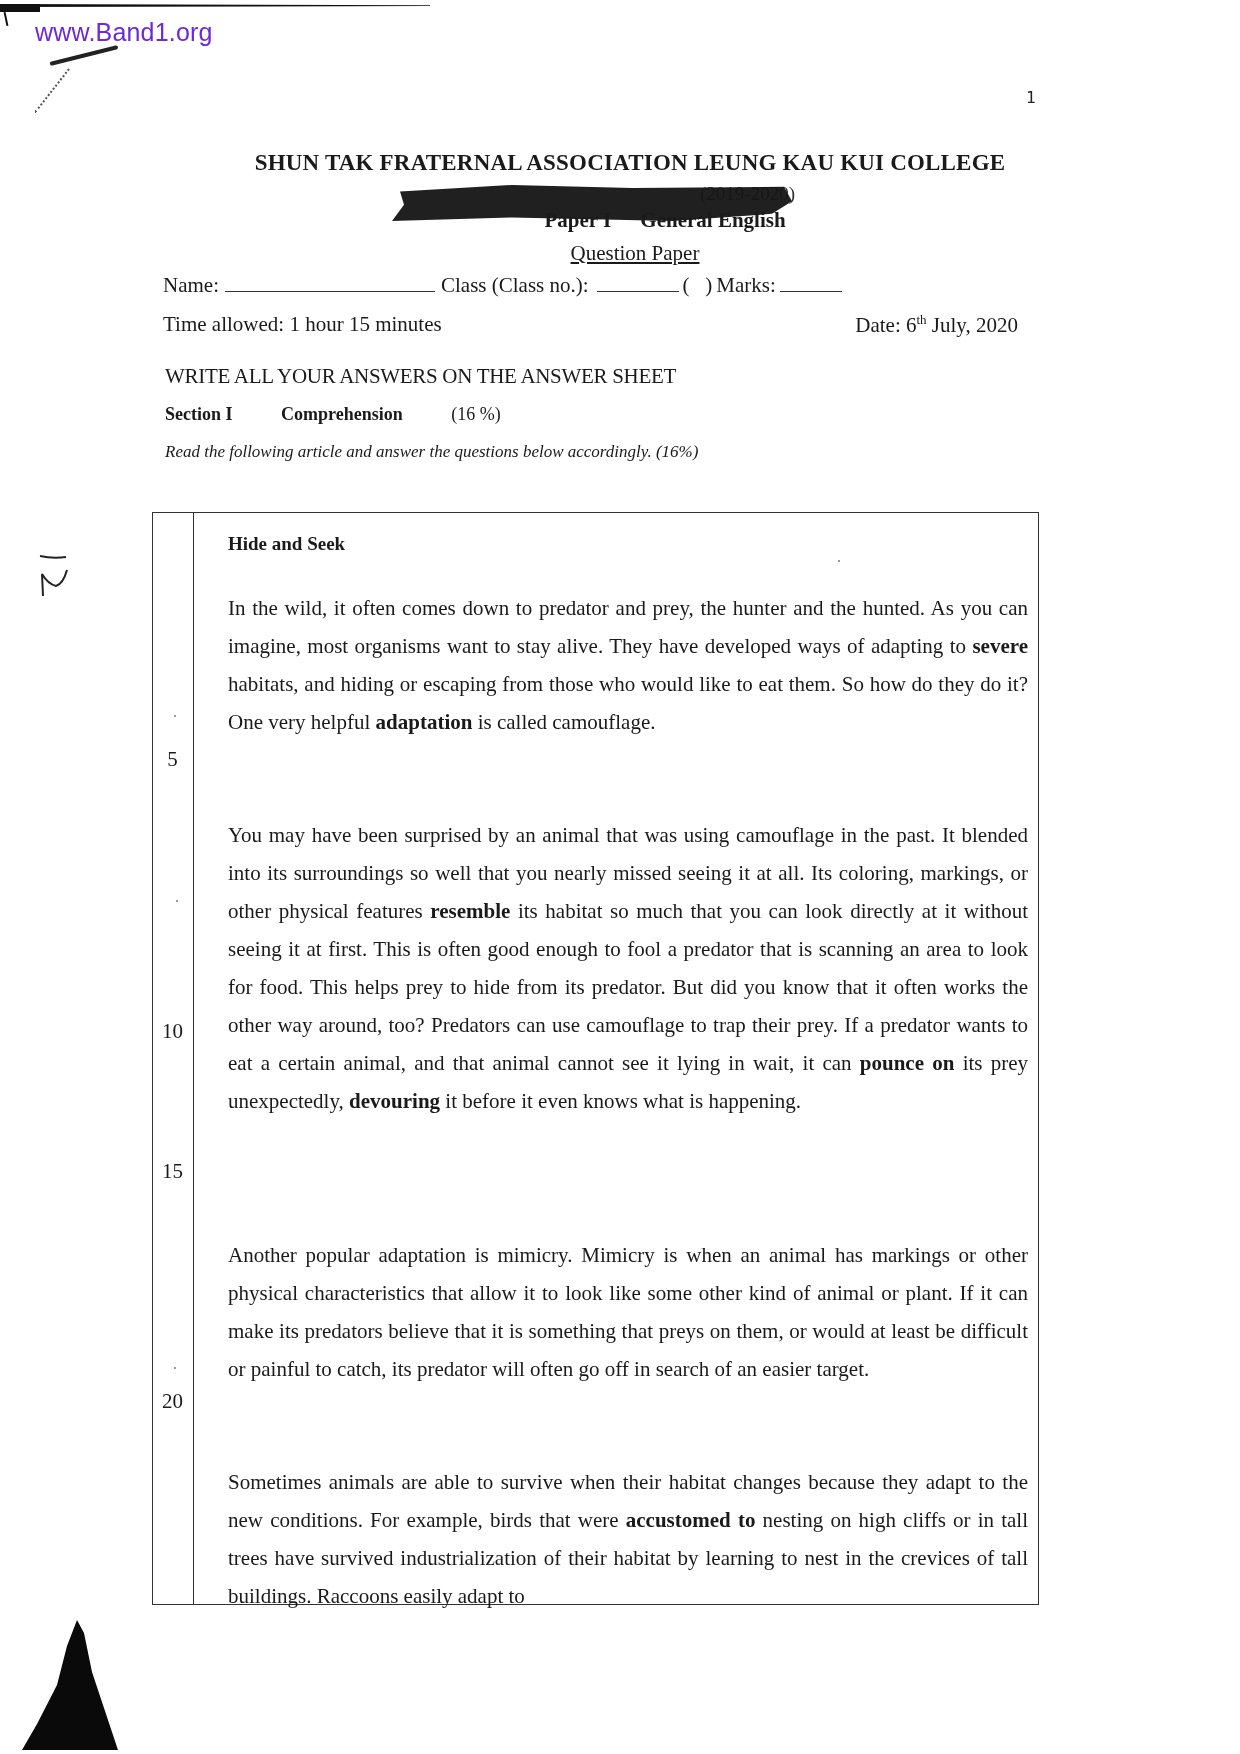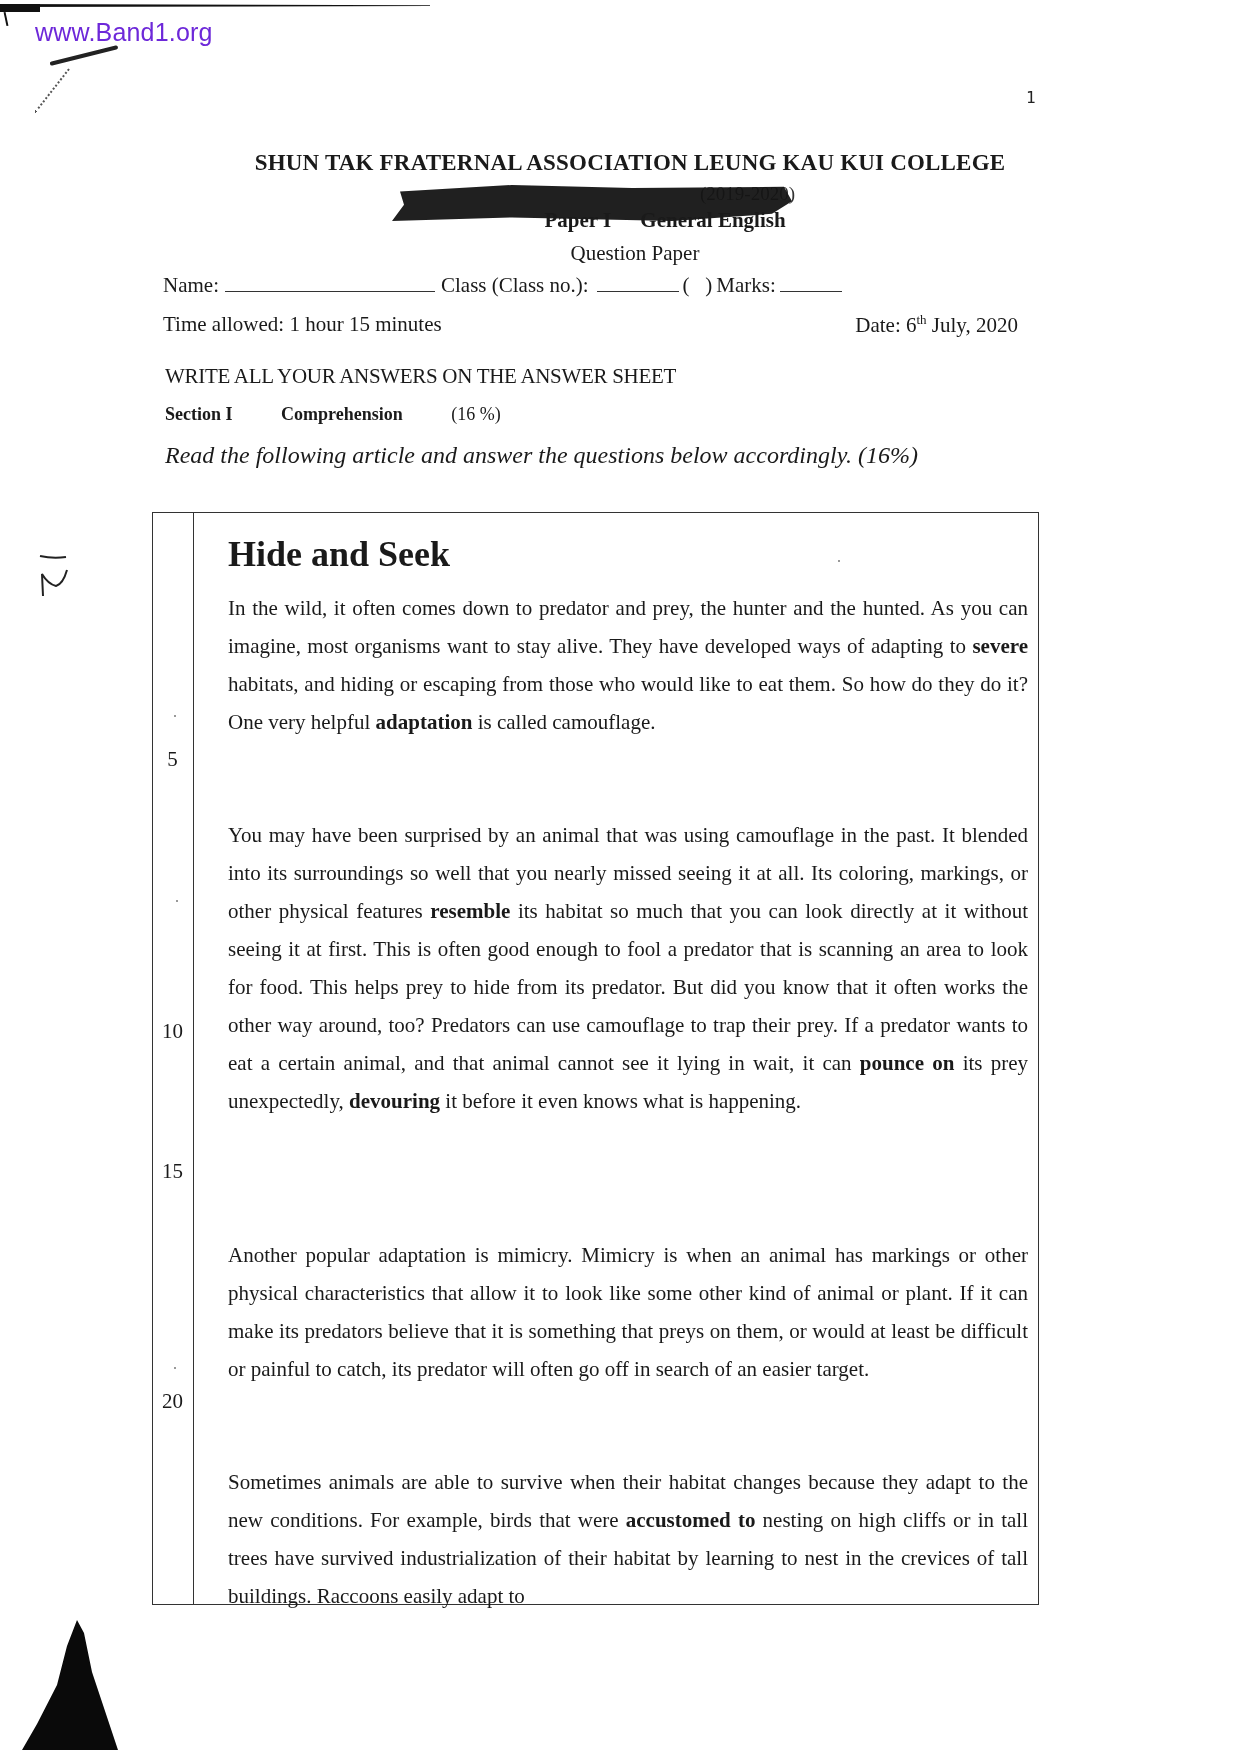--- a/index.html
+++ b/index.html
@@ -17,36 +17,36 @@
     .pen-stroke { left: 50px; top: 62px; width: 70px; height: 4px; background: #222; border-radius: 3px; transform: rotate(-14deg); transform-origin: left; }
     .pen-dotted { left: 14px; top: 68px; width: 55px; height: 0; border-top: 2px dotted #555; transform: rotate(-52deg); transform-origin: right; }
     .page-num { left: 1026px; top: 88px; font-family: "DejaVu Sans Mono", monospace; font-size: 16px; color: #222; }
 
     .school { left: 0; width: 1240px; top: 150px; text-align: center; font-size: 23px; font-weight: bold; letter-spacing: 0.2px; padding-left: 20px; box-sizing: border-box; }
     .redaction { left: 392px; top: 185px; width: 400px; height: 36px; background: #141414;
       clip-path: polygon(2% 18%, 30% 0%, 60% 8%, 98% 5%, 100% 45%, 95% 80%, 70% 100%, 30% 90%, 0% 100%, 3% 55%); opacity: 0.95; }
     .exam-year { left: 700px; top: 183px; font-size: 19px; color: #333; }
     .paper-line { left: 0; width: 1240px; top: 208px; text-align: center; font-size: 21px; font-weight: bold; padding-left: 90px; box-sizing: border-box; }
     .paper-line span { margin: 0 12px; }
-    .qp { left: 0; width: 1240px; top: 241px; text-align: center; font-size: 21px; padding-left: 30px; box-sizing: border-box; }
+    .qp { left: 0; width: 1240px; top: 241px; text-align: center; font-size: 21px; padding-left: 30px; box-sizing: border-box; text-decoration: underline; }
 
     .info-row { left: 163px; top: 273px; width: 860px; font-size: 21px; display: flex; align-items: flex-start; }
     .blank { display: inline-block; border-bottom: 1.5px solid #333; height: 18px; }
     .info-row2 { left: 163px; top: 312px; width: 855px; font-size: 21px; display: flex; justify-content: space-between; }
     sup { font-size: 13px; }
 
     .instruction { left: 165px; top: 364px; font-size: 21px; letter-spacing: -0.3px; }
     .section { left: 165px; top: 404px; font-size: 18px; font-weight: bold; }
     .section span { margin-right: 44px; }
     .section .pct { font-weight: normal; font-weight: bold; margin-right: 0; }
-    .directions { left: 165px; top: 442px; font-size: 24px; font-style: italic; }
+    .directions { left: 165px; top: 442px; font-size: 17px; font-style: italic; }
 
     .article-box { left: 152px; top: 512px; width: 887px; height: 1093px; border: 1.5px solid #333; box-sizing: border-box; }
     .line-col { left: 193px; top: 512px; width: 0; height: 1093px; border-left: 1.5px solid #333; }
-    .article-title { left: 228px; top: 533px; font-size: 36px; font-weight: bold; }
+    .article-title { left: 228px; top: 533px; font-size: 19px; font-weight: bold; }
     .para { left: 228px; width: 800px; font-size: 21px; line-height: 38px; text-align: justify; }
     .para p { margin: 0; }
     .para b { font-weight: bold; }
     .line-num { left: 152px; width: 41px; text-align: center; font-size: 21px; }
 
     .handmark { left: 38px; top: 546px; width: 50px; height: 60px; }
     .corner-tri { left: 22px; top: 1620px; width: 100px; height: 130px; background: #0a0a0a;
       clip-path: polygon(55% 0%, 62% 10%, 70% 40%, 96% 100%, 0% 100%, 15% 80%, 35% 50%, 45% 20%); }
     .dot { width: 2px; height: 2px; background: #777; border-radius: 1px; }
   </style>

